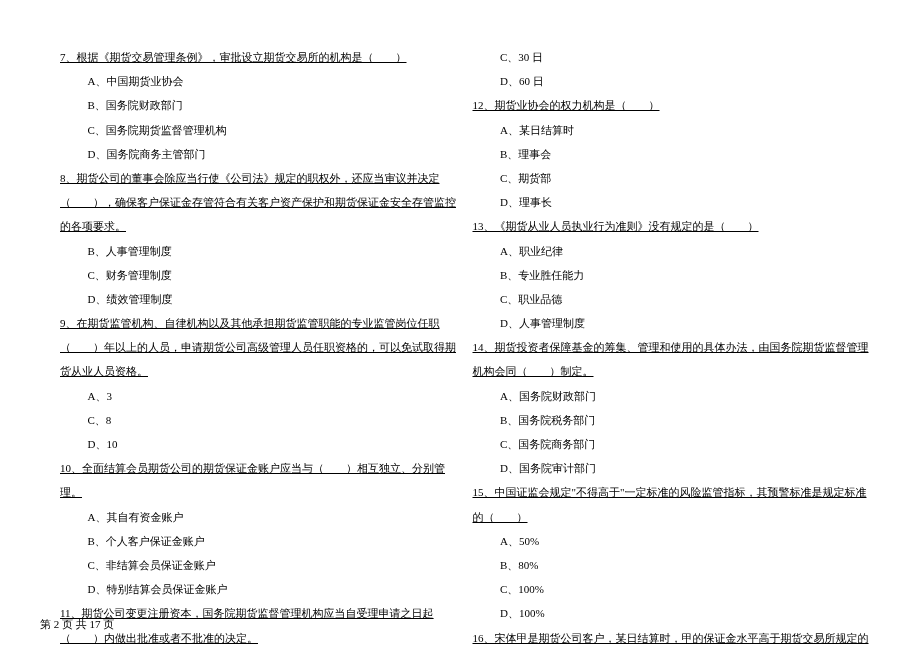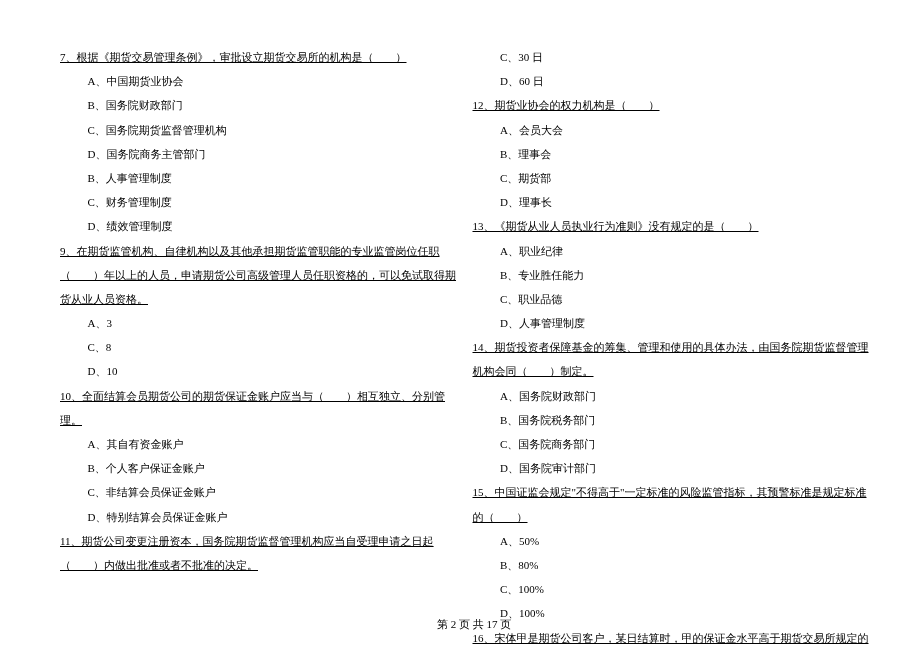--- a/index.html
+++ b/index.html
@@ -31,38 +31,38 @@
       line-height: 2.2;
       text-decoration: underline;
     }
     .option-line {
       padding-left: 2.5em;
       line-height: 2.2;
     }
     .footer {
       position: absolute;
       bottom: 18px;
-      left: 0;
+      left: 12px;
       right: 0;
-      text-align: center;
       font-size: 11px;
       padding-left: 28px;
     }
   </style>
 </head>
 <body>
 
 <div class="page-container">
   <div class="column">
     <div class="question-line">7、根据《期货交易管理条例》，审批设立期货交易所的机构是（　　）</div>
     <div class="option-line">A、中国期货业协会</div>
     <div class="option-line">B、国务院财政部门</div>
     <div class="option-line">C、国务院期货监督管理机构</div>
     <div class="option-line">D、国务院商务主管部门</div>
 
+    <div class="question-line">8、期货公司的董事会除应当行使《公司法》规定的职权外，还应当审议并决定（　　），确保客户保证金存管符合有关客户资产保护和期货保证金安全存管监控的各项要求。</div>
     <div class="option-line">B、人事管理制度</div>
     <div class="option-line">C、财务管理制度</div>
     <div class="option-line">D、绩效管理制度</div>
 
     <div class="question-line">9、在期货监管机构、自律机构以及其他承担期货监管职能的专业监管岗位任职（　　）年以上的人员，申请期货公司高级管理人员任职资格的，可以免试取得期货从业人员资格。</div>
     <div class="option-line">A、3</div>
     <div class="option-line">C、8</div>
     <div class="option-line">D、10</div>
 
     <div class="question-line">10、全面结算会员期货公司的期货保证金账户应当与（　　）相互独立、分别管理。</div>
@@ -73,21 +73,21 @@
 
     <div class="question-line">11、期货公司变更注册资本，国务院期货监督管理机构应当自受理申请之日起（　　）内做出批准或者不批准的决定。</div>
 
   </div>
 
   <div class="column">
     <div class="option-line">C、30 日</div>
     <div class="option-line">D、60 日</div>
 
     <div class="question-line">12、期货业协会的权力机构是（　　）</div>
-    <div class="option-line">A、会员大会</div>
+    <div class="option-line">A、某日结算时</div>
     <div class="option-line">B、理事会</div>
     <div class="option-line">C、期货部</div>
     <div class="option-line">D、理事长</div>
 
     <div class="question-line">13、《期货从业人员执业行为准则》没有规定的是（　　）</div>
     <div class="option-line">A、职业纪律</div>
     <div class="option-line">B、专业胜任能力</div>
     <div class="option-line">C、职业品德</div>
     <div class="option-line">D、人事管理制度</div>
 

